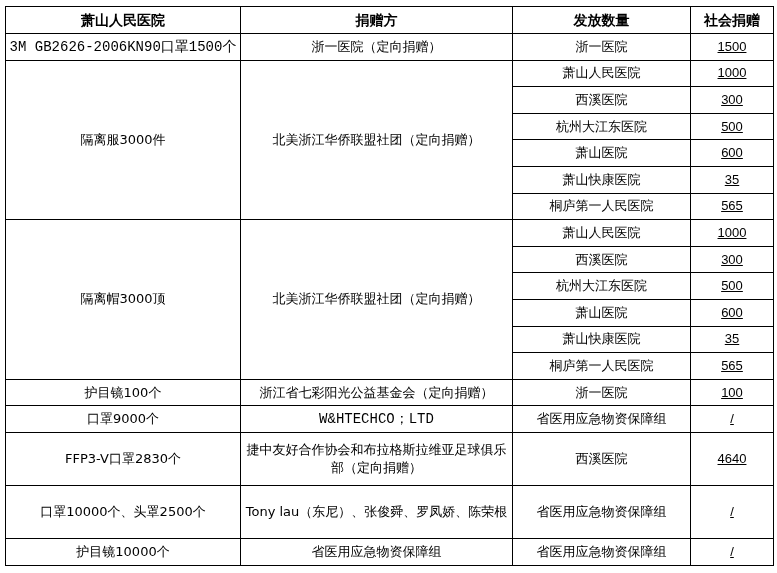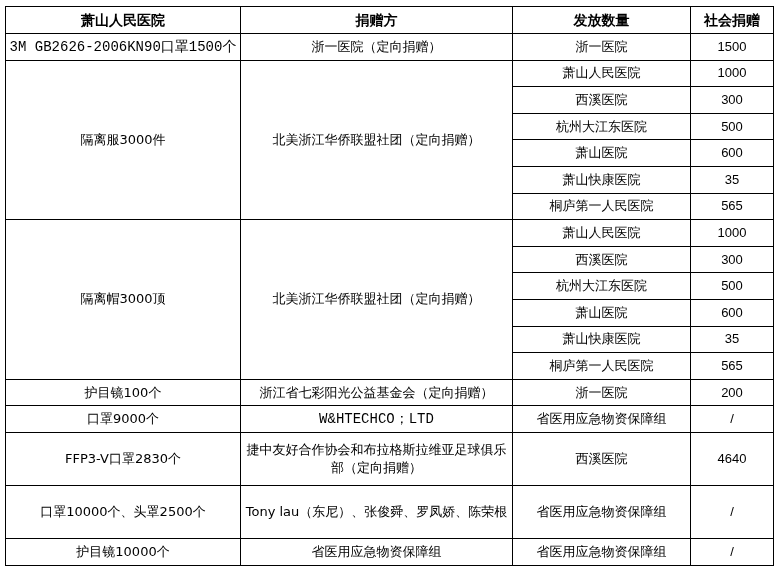--- a/index.html
+++ b/index.html
@@ -15,21 +15,21 @@
       border: 1px solid #000;
       text-align: center;
       vertical-align: middle;
       padding: 0 3px;
       line-height: 18px;
       overflow: hidden;
     }
     table.donation th { font-weight: bold; font-size: 14px; height: 26px; }
     tr.r { height: 26.6px; }
     tr.r2 { height: 53px; }
-    td.num { font-family: "Liberation Sans", sans-serif; font-size: 13px; }
+    td.num { font-family: "Liberation Sans", sans-serif; font-size: 13px; text-decoration: underline; }
     td.mono { font-family: "Liberation Mono", "DejaVu Sans Mono", monospace; font-size: 14px; }
   </style>
 </head>
 <body>
 
 <table class="donation">
   <colgroup>
     <col style="width:235px">
     <col style="width:272px">
     <col style="width:178px">
@@ -103,21 +103,21 @@
     </tr>
     <tr class="r">
       <td>桐庐第一人民医院</td>
       <td class="num">565</td>
     </tr>
 
     <tr class="r">
       <td>护目镜100个</td>
       <td>浙江省七彩阳光公益基金会（定向捐赠）</td>
       <td>浙一医院</td>
-      <td class="num">200</td>
+      <td class="num">100</td>
     </tr>
 
     <tr class="r">
       <td>口罩9000个</td>
       <td class="mono">W&amp;HTECHCO；LTD</td>
       <td>省医用应急物资保障组</td>
       <td class="num">/</td>
     </tr>
 
     <tr class="r2">

